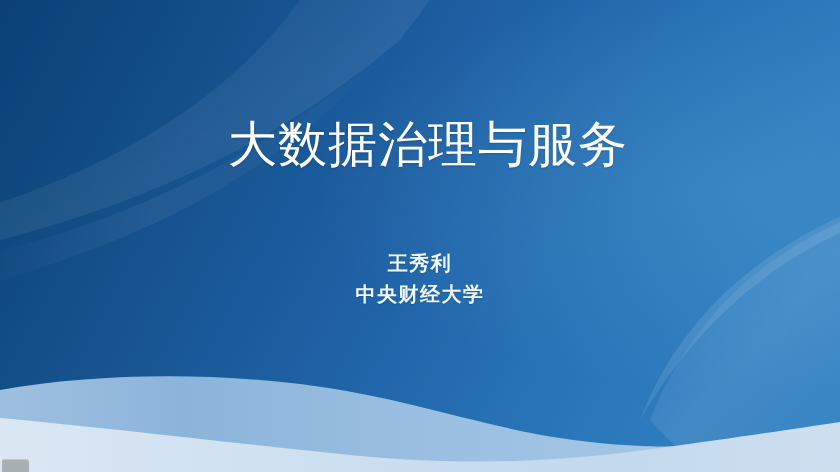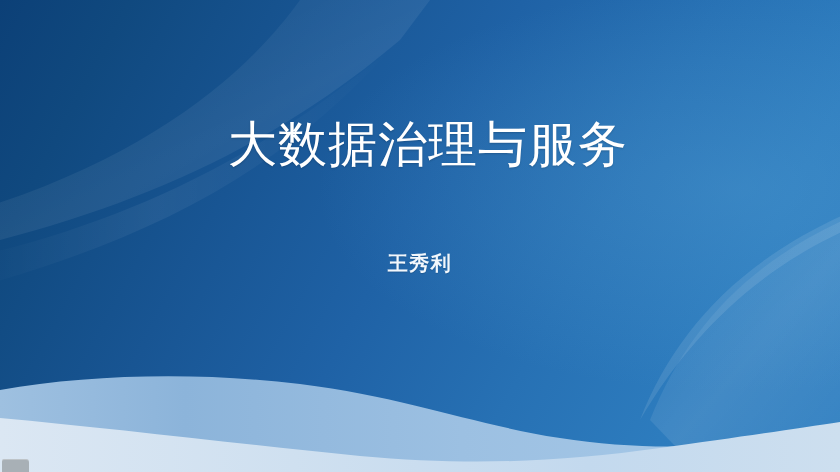--- a/index.html
+++ b/index.html
@@ -192,19 +192,20 @@
   </div>
 
   <div class="slide-content">
 
     <div class="title-block">
       <h1 class="slide-title">大数据治理与服务</h1>
     </div>
 
     <div class="subtitle-block">
       <p class="subtitle-line">王秀利</p>
+      <p class="subtitle-line">中央财经大学</p>
     </div>
 
   </div>
 
   <div class="corner-chip"></div>
 
 </div>
 
 </body></html>

